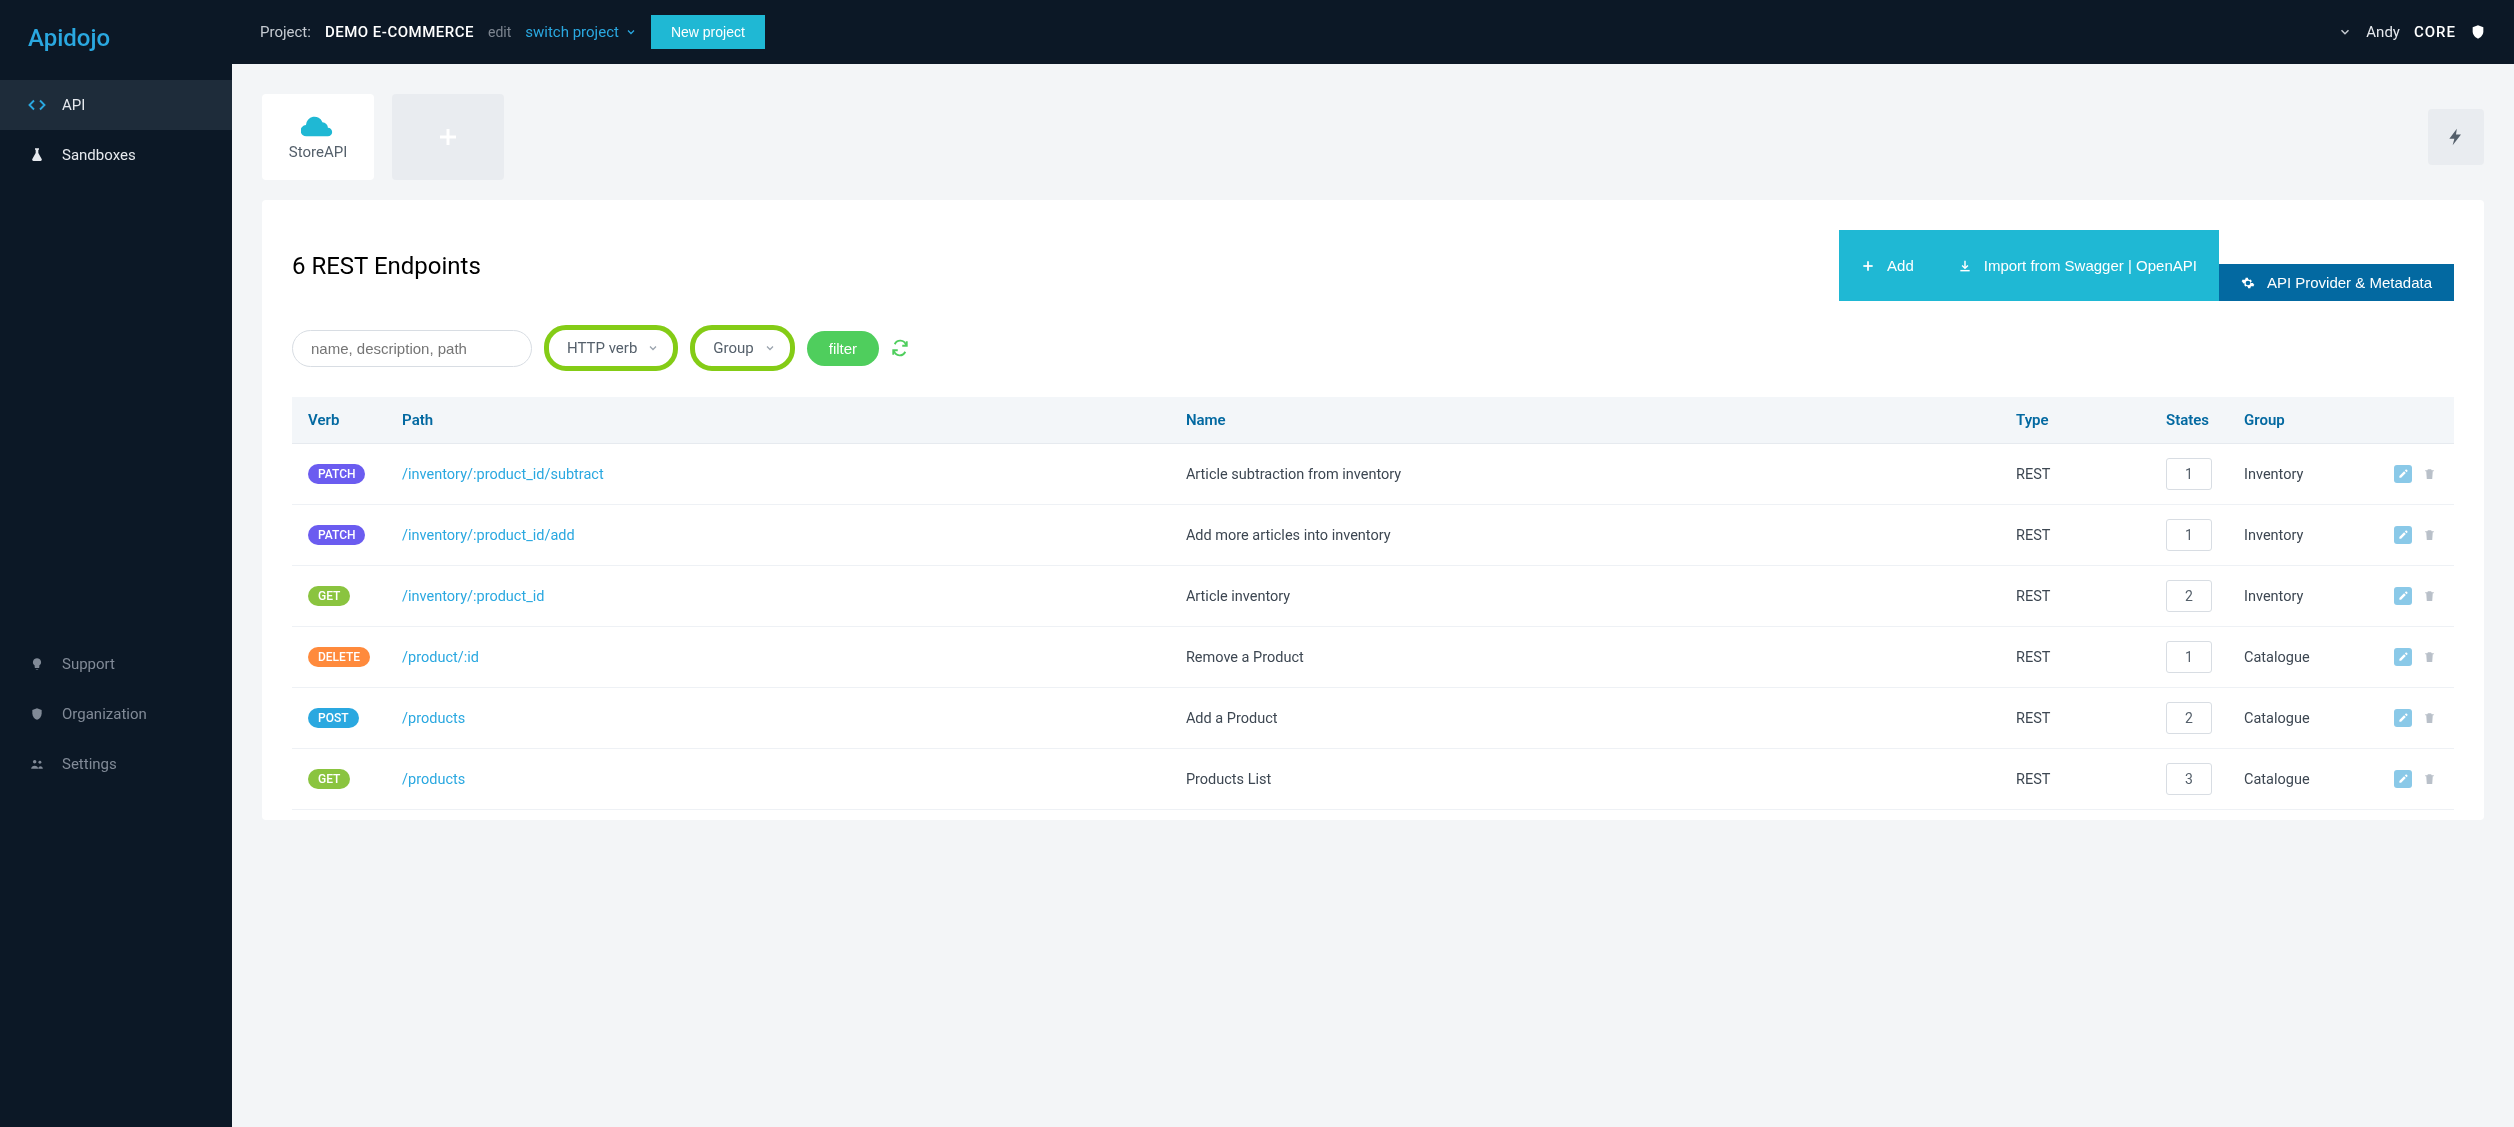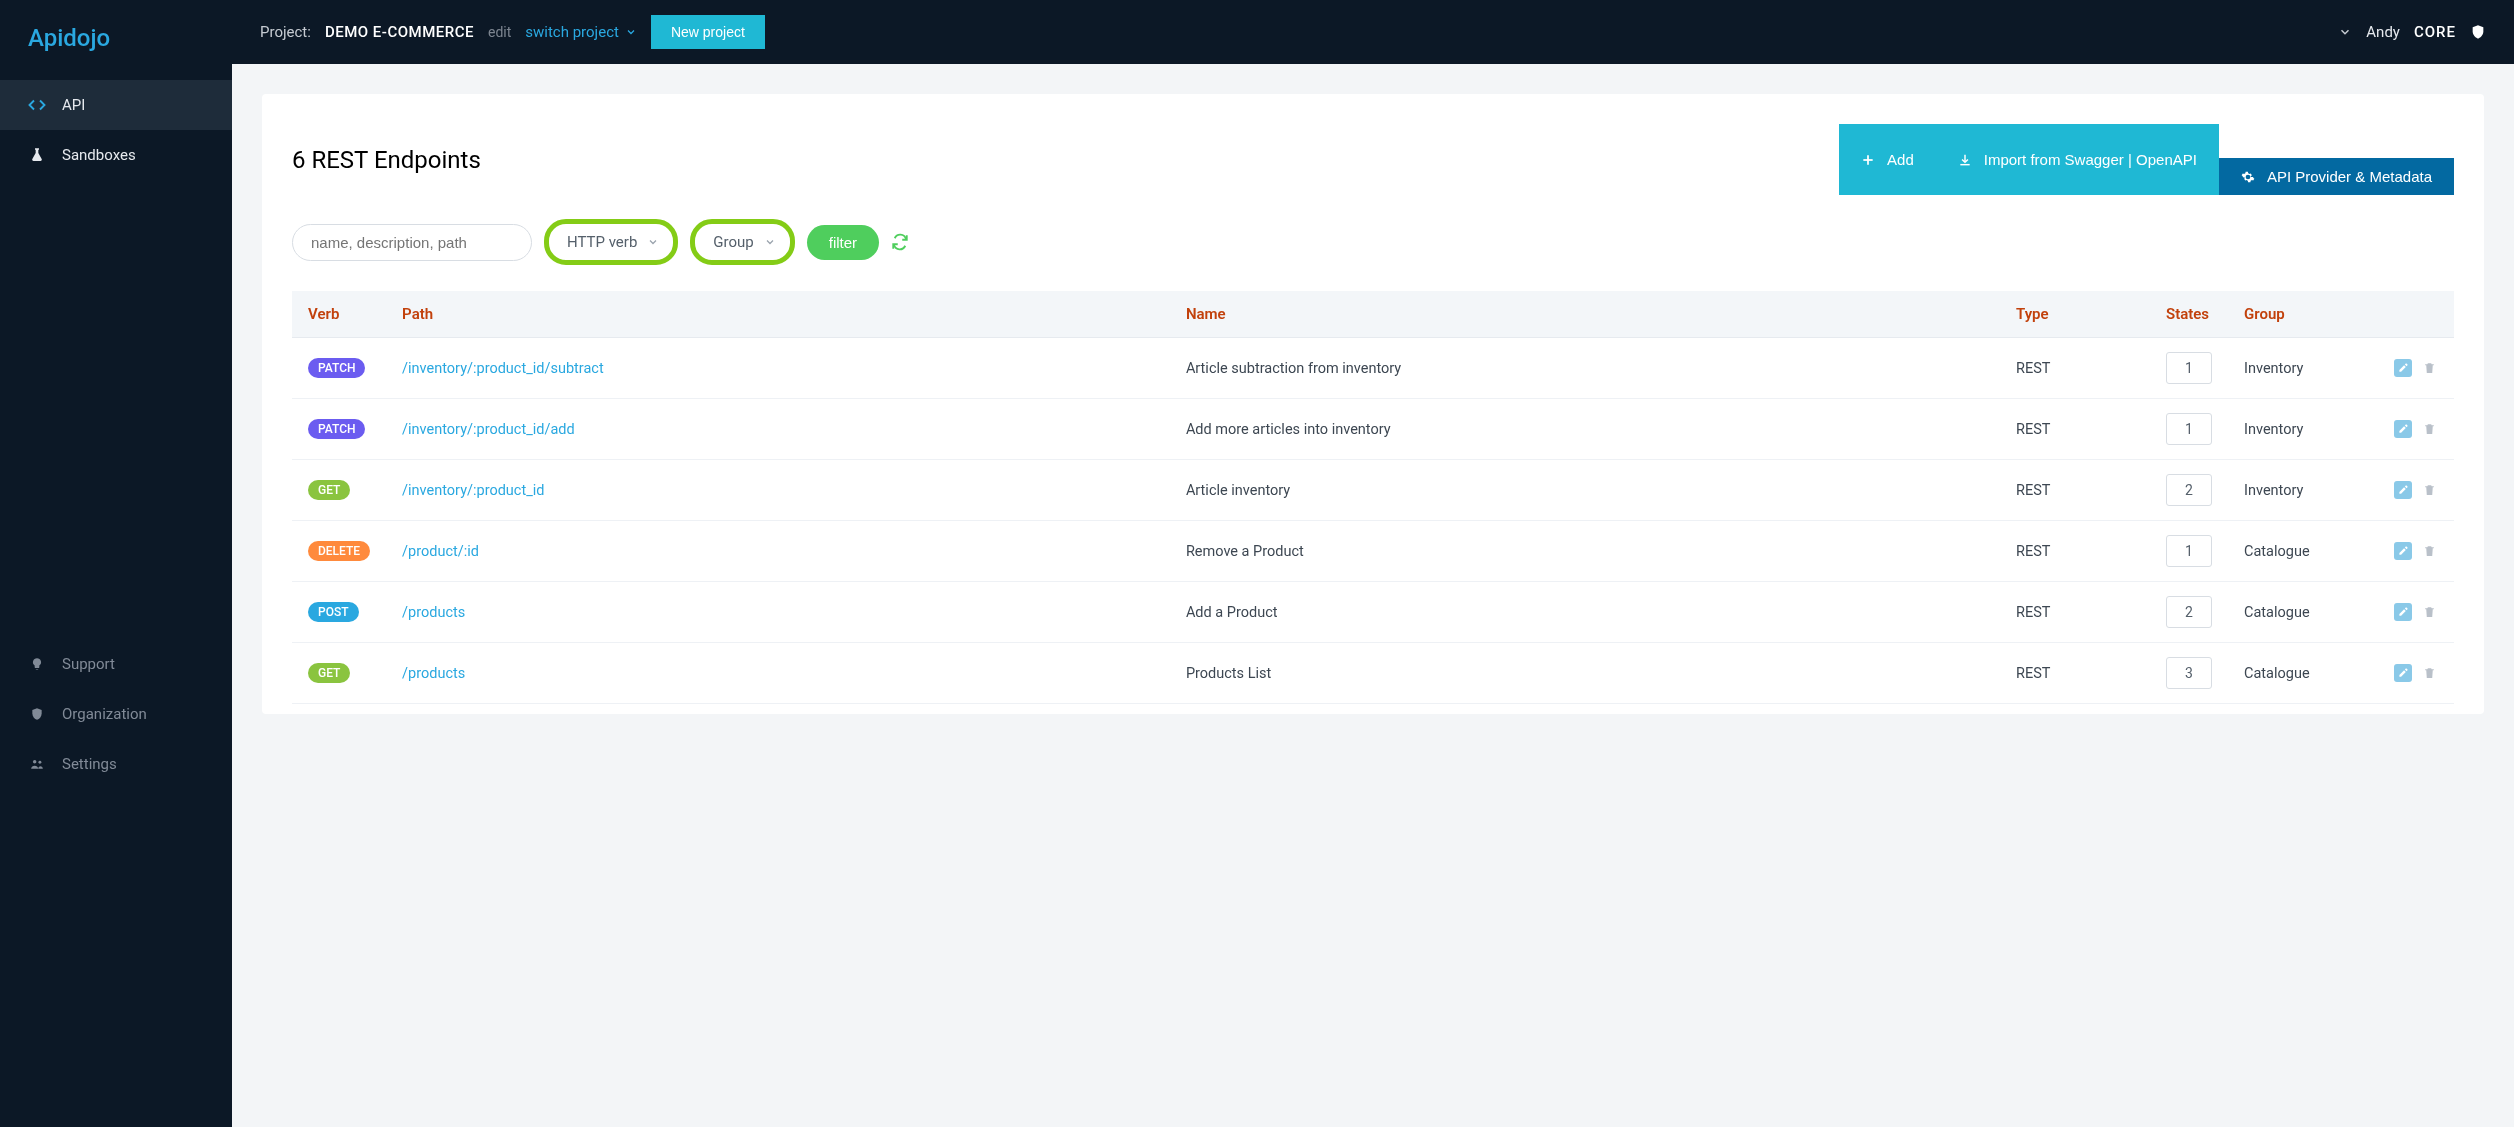--- a/index.html
+++ b/index.html
@@ -51,21 +51,21 @@
 
 .filters { display: flex; align-items: center; gap: 12px; margin-bottom: 26px; }
 .filter-input { border: 1px solid #d8dde3; border-radius: 22px; padding: 9px 18px; font-size: 15px; width: 240px; color: #55606b; outline: none; }
 .filter-select { border: 5px solid #84cc16; border-radius: 22px; padding: 9px 36px 9px 18px; font-size: 15px; color: #55606b; display: inline-flex; align-items: center; gap: 10px; cursor: pointer; position: relative; }
 .filter-select .chev { position: absolute; right: 14px; }
 .filter-btn { background: #4fce5d; border: none; color: #fff; padding: 9px 22px; border-radius: 22px; font-size: 15px; cursor: pointer; }
 .refresh-btn { color: #4fce5d; cursor: pointer; display: inline-flex; }
 
 
 .tbl { width: 100%; border-collapse: collapse; }
-.tbl thead th { text-align: left; font-size: 15px; font-weight: 600; color: #c2410c; padding: 14px 16px; background: #f3f6f9; border-bottom: 1px solid #e6eaef; }
+.tbl thead th { text-align: left; font-size: 15px; font-weight: 600; color: #0369a1; padding: 14px 16px; background: #f3f6f9; border-bottom: 1px solid #e6eaef; }
 .tbl td { padding: 14px 16px; font-size: 14.5px; color: #3d4752; border-bottom: 1px solid #eef1f5; vertical-align: middle; }
 .verb-badge { display: inline-block; padding: 3px 10px; border-radius: 12px; font-size: 12px; color: #fff; font-weight: 500; }
 .verb-PATCH { background: #6b5cf0; }
 .verb-GET { background: #8ac43f; }
 .verb-DELETE { background: #ff8a3c; }
 .verb-POST { background: #2aa8e0; }
 .path-link { color: #2aa8e0; text-decoration: none; }
 .type-txt { color: #9aa3ad; }
 .states-box { width: 46px; height: 32px; border: 1px solid #d8dde3; border-radius: 3px; display: inline-flex; align-items: center; justify-content: center; color: #55606b; font-size: 14px; }
 .row-actions { display: inline-flex; gap: 8px; }
@@ -164,20 +164,45 @@
         <span class="tb-plan">CORE</span>
         <span>
           <svg width="16" height="16" viewBox="0 0 24 24" fill="#fff">
               <path d="M12 2 L4 5 v6 c0 5 3.5 9.5 8 11 4.5-1.5 8-6 8-11 V5 L12 2z"></path>
             </svg>
         </span>
       </div>
     </div>
 
     <div class="content">
+      <div class="tiles">
+        <div class="tile">
+          <span class="cloud-icon">
+            <svg width="34" height="24" viewBox="0 0 24 16" fill="#1fb8d4">
+                <path d="M19 10a4 4 0 0 0-3.9-4A6 6 0 0 0 3.5 8 4 4 0 0 0 4 16h15a3 3 0 0 0 0-6z"></path>
+              </svg>
+          </span>
+          <span class="tile-label">StoreAPI</span>
+        </div>
+        <div class="tile add">
+          <span>
+            <svg width="24" height="24" viewBox="0 0 24 24" fill="none" stroke="#fff" stroke-width="3">
+                <line x1="12" y1="4" x2="12" y2="20"></line>
+                <line x1="4" y1="12" x2="20" y2="12"></line>
+              </svg>
+          </span>
+        </div>
+        <div class="bolt-tile">
+          <span>
+            <svg width="20" height="26" viewBox="0 0 24 24" fill="#55606b">
+                <path d="M13 2 L4 14 h6 l-2 8 10-13 h-6 z"></path>
+              </svg>
+          </span>
+        </div>
+      </div>
 
       <div class="panel">
         <div class="panel-head">
           <div class="panel-title">6 REST Endpoints</div>
           <div class="head-actions">
             <button class="btn teal">
               <span>
                 <svg width="14" height="14" viewBox="0 0 24 24" fill="none" stroke="#fff" stroke-width="3">
                     <line x1="12" y1="4" x2="12" y2="20"></line>
                     <line x1="4" y1="12" x2="20" y2="12"></line>

